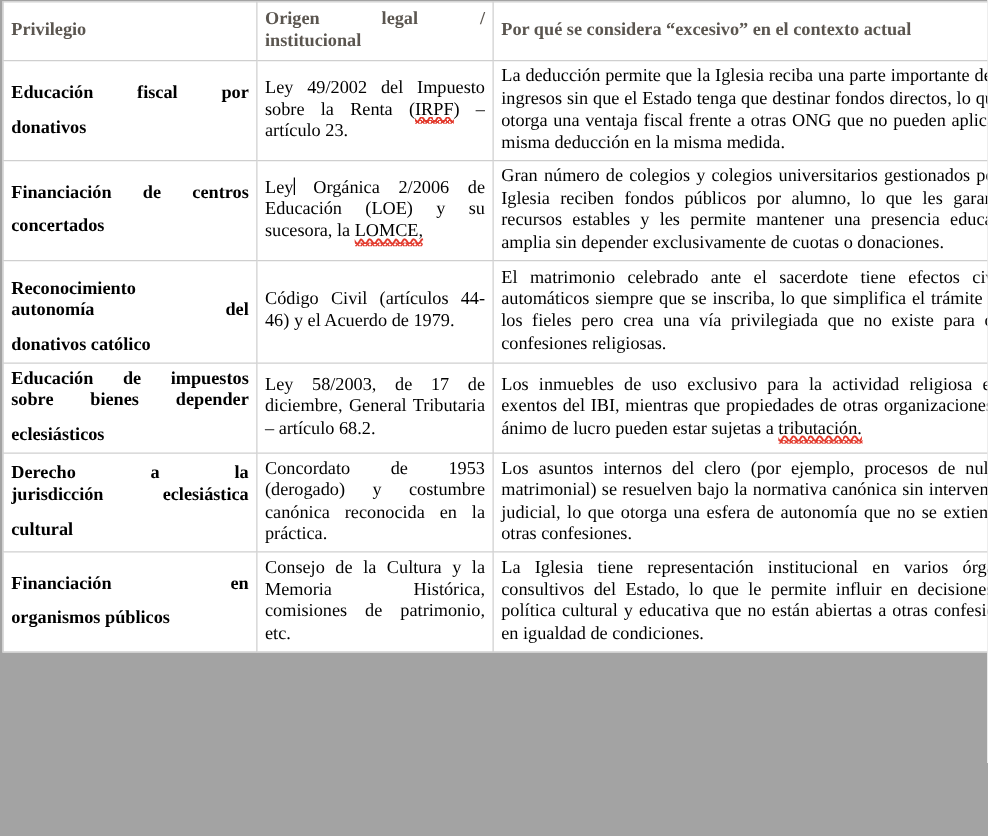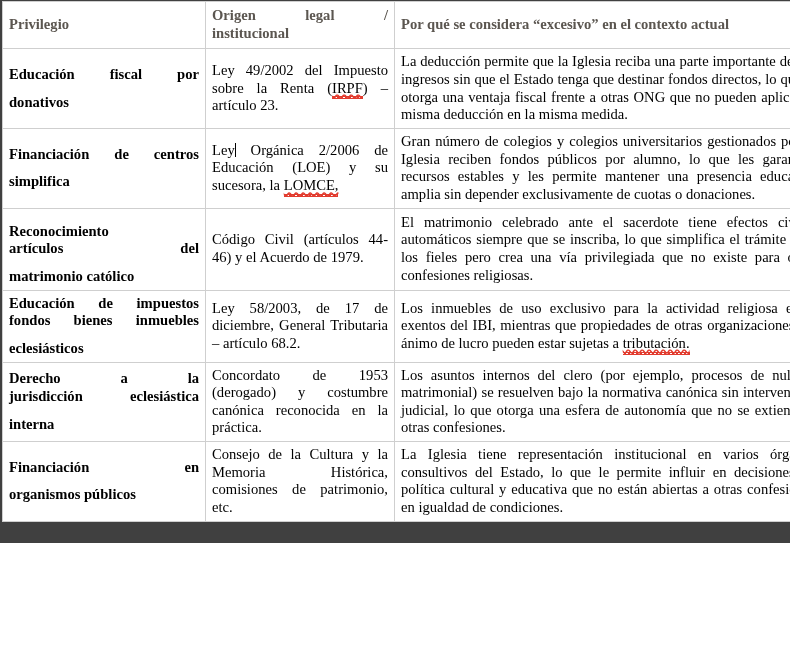--- a/index.html
+++ b/index.html
@@ -9,22 +9,22 @@
   }
   body {
     width: 790px;
     height: 669px;
     font-family: "Liberation Serif", "DejaVu Serif", serif;
     -webkit-font-smoothing: antialiased;
   }
   .page {
     position: relative;
     width: 790px;
-    height: 543px;
-    background: #404040;
+    height: 669px;
+    background: #a3a3a3;
     overflow: hidden;
   }
   table.doc-table {
     position: absolute;
     left: 2px;
     top: 1px;
     width: 783px;
     border-collapse: collapse;
     table-layout: fixed;
     background: #ffffff;
@@ -166,63 +166,63 @@
           <span class="just-full"><span>Ley 49/2002 del Impuesto sobre la Renta (</span><span class="spell spell-wrap">IRPF</span><span>) – artículo 23.</span></span>
         </td>
         <td class="c3">
           <span class="just-full">La deducción permite que la Iglesia reciba una parte importante de sus ingresos sin que el Estado tenga que destinar fondos directos, lo que le otorga una ventaja fiscal frente a otras ONG que no pueden aplicar la misma deducción en la misma medida.</span>
         </td>
       </tr>
 
       <tr>
         <td class="c1">
           <span class="stretch-line">Financiación de centros</span>
-          <span class="last-line">simplifica</span>
+          <span class="last-line">concertados</span>
         </td>
         <td class="c2">
           <span class="just-full"><span>Ley</span><span class="caret"></span><span> Orgánica 2/2006 de Educación (LOE) y su sucesora, la </span><span class="spell spell-wrap">LOMCE,</span><span></span></span>
         </td>
         <td class="c3">
           <span class="just-full">Gran número de colegios y colegios universitarios gestionados por la Iglesia reciben fondos públicos por alumno, lo que les garantiza recursos estables y les permite mantener una presencia educativa amplia sin depender exclusivamente de cuotas o donaciones.</span>
         </td>
       </tr>
 
       <tr>
         <td class="c1">
           <span class="last-line">Reconocimiento</span>
-          <span class="stretch-line">artículos del</span>
-          <span class="last-line">matrimonio católico</span>
+          <span class="stretch-line">autonomía del</span>
+          <span class="last-line">donativos católico</span>
         </td>
         <td class="c2">
           <span class="just-full">Código Civil (artículos 44-46) y el Acuerdo de 1979.</span>
         </td>
         <td class="c3">
           <span class="just-full">El matrimonio celebrado ante el sacerdote tiene efectos civiles automáticos siempre que se inscriba, lo que simplifica el trámite para los fieles pero crea una vía privilegiada que no existe para otras confesiones religiosas.</span>
         </td>
       </tr>
 
       <tr>
         <td class="c1">
           <span class="stretch-line">Educación de impuestos</span>
-          <span class="stretch-line">fondos bienes inmuebles</span>
+          <span class="stretch-line">sobre bienes depender</span>
           <span class="last-line">eclesiásticos</span>
         </td>
         <td class="c2">
           <span class="just-full">Ley 58/2003, de 17 de diciembre, General Tributaria – artículo 68.2.</span>
         </td>
         <td class="c3">
           <span class="just-full"><span>Los inmuebles de uso exclusivo para la actividad religiosa están exentos del IBI, mientras que propiedades de otras organizaciones sin ánimo de lucro pueden estar sujetas a </span><span class="spell spell-wrap">tributación.</span></span>
         </td>
       </tr>
 
       <tr>
         <td class="c1">
           <span class="stretch-line">Derecho a la</span>
           <span class="stretch-line">jurisdicción eclesiástica</span>
-          <span class="last-line">interna</span>
+          <span class="last-line">cultural</span>
         </td>
         <td class="c2">
           <span class="just-full">Concordato de 1953 (derogado) y costumbre canónica reconocida en la práctica.</span>
         </td>
         <td class="c3">
           <span class="just-full">Los asuntos internos del clero (por ejemplo, procesos de nulidad matrimonial) se resuelven bajo la normativa canónica sin intervención judicial, lo que otorga una esfera de autonomía que no se extiende a otras confesiones.</span>
         </td>
       </tr>
 
       <tr>

